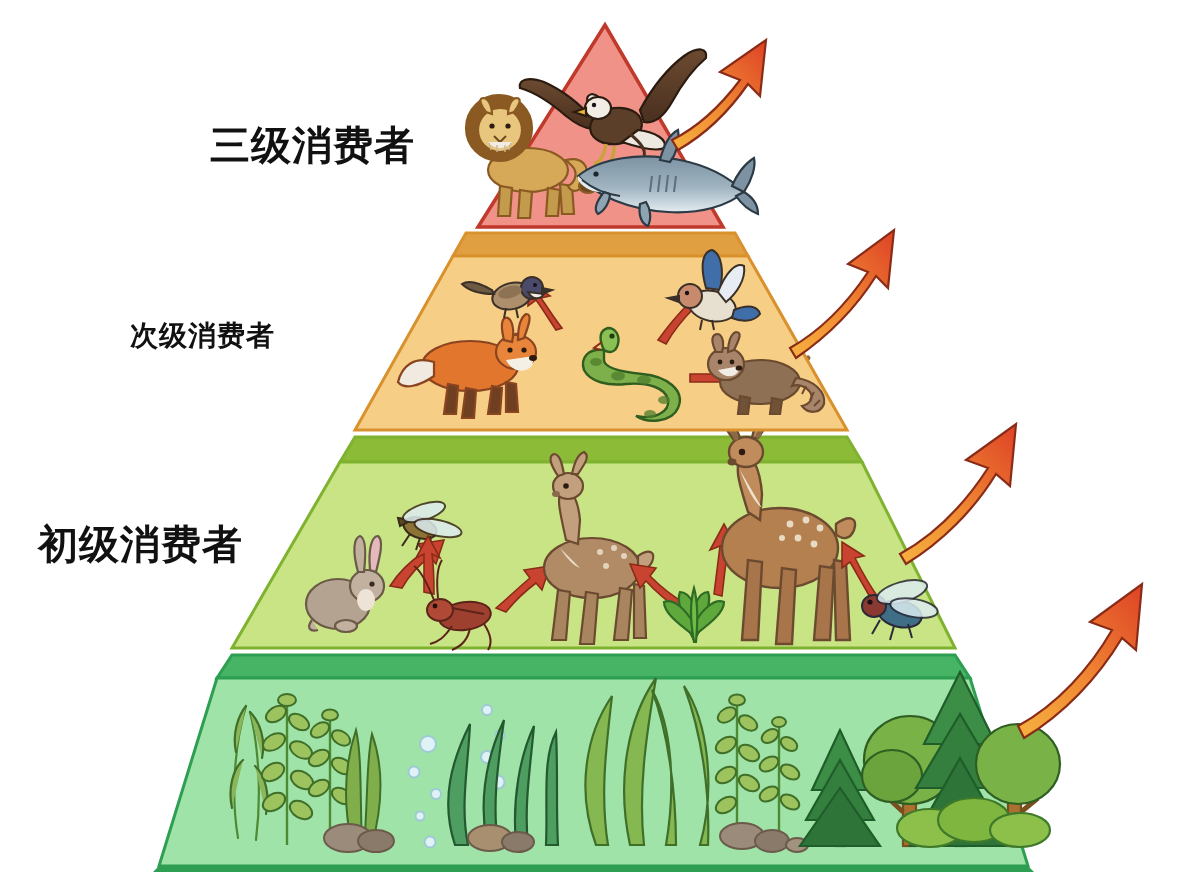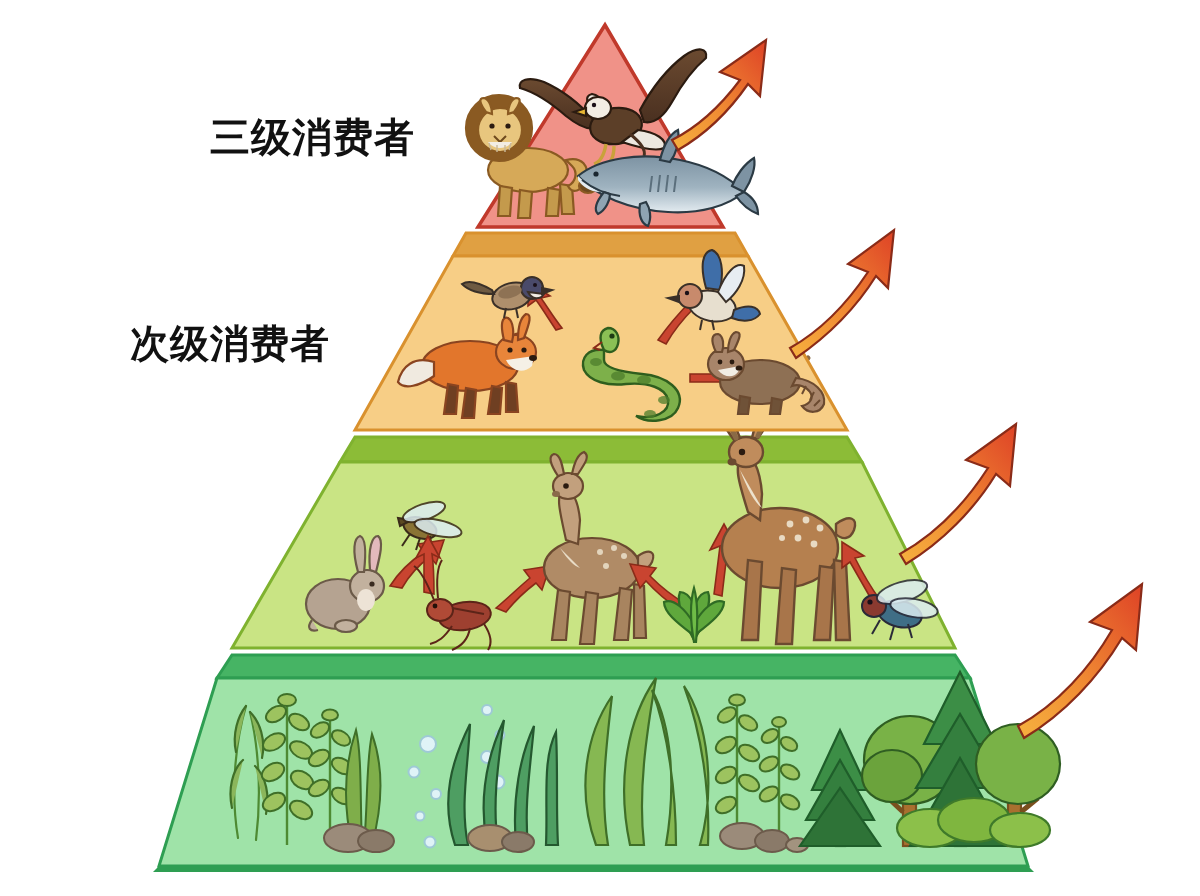--- a/index.html
+++ b/index.html
@@ -1,22 +1,22 @@
 <!DOCTYPE html>
 <html><head>
 <meta charset="utf-8">
 <style>
   html,body{margin:0;padding:0;background:#ffffff;}
   body{width:1200px;height:896px;overflow:hidden;font-family:"Liberation Sans","DejaVu Sans",sans-serif;}
   #stage{position:relative;width:1200px;height:896px;background:#ffffff;}
   #pyramid-svg{position:absolute;left:0;top:0;width:1200px;height:896px;}
   .tier-label{position:absolute;font-weight:bold;color:#111111;white-space:nowrap;
     font-family:"DejaVu Sans","Liberation Sans",sans-serif;letter-spacing:1px;}
-  #label-tertiary{left:210px;top:110px;font-size:40px;}
-  #label-secondary{left:130px;top:317px;font-size:39px;}
+  #label-tertiary{left:210px;top:118px;font-size:40px;}
+  #label-secondary{left:130px;top:317px;font-size:28px;}
   #label-primary{left:38px;top:517px;font-size:40px;}
   #label-producers{left:18px;top:712px;font-size:40px;}
 </style>
 </head>
 <body>
 
 <div id="stage">
 
   <svg id="pyramid-svg" viewBox="0 0 1200 896">
     <defs>
@@ -467,14 +467,15 @@
                C856 308 828 336 796 358 Z" fill="url(#gradEnergyArrow)"></path>
       <path d="M900 554 C936 534 966 502 988 468 L966 460 L1016 424 L1010 486 L996 474
                C974 510 942 542 906 564 Z" fill="url(#gradEnergyArrow)"></path>
       <path d="M1018 726 C1058 704 1090 668 1112 630 L1090 622 L1142 584 L1136 650 L1122 638
                C1098 678 1064 714 1024 738 Z" fill="url(#gradEnergyArrow)"></path>
     </g>
   </svg>
 
   <div class="tier-label" id="label-tertiary">三级消费者</div>
   <div class="tier-label" id="label-secondary">次级消费者</div>
+  <div class="tier-label" id="label-primary">初级消费者</div>
 
 </div>
 
 </body></html>

